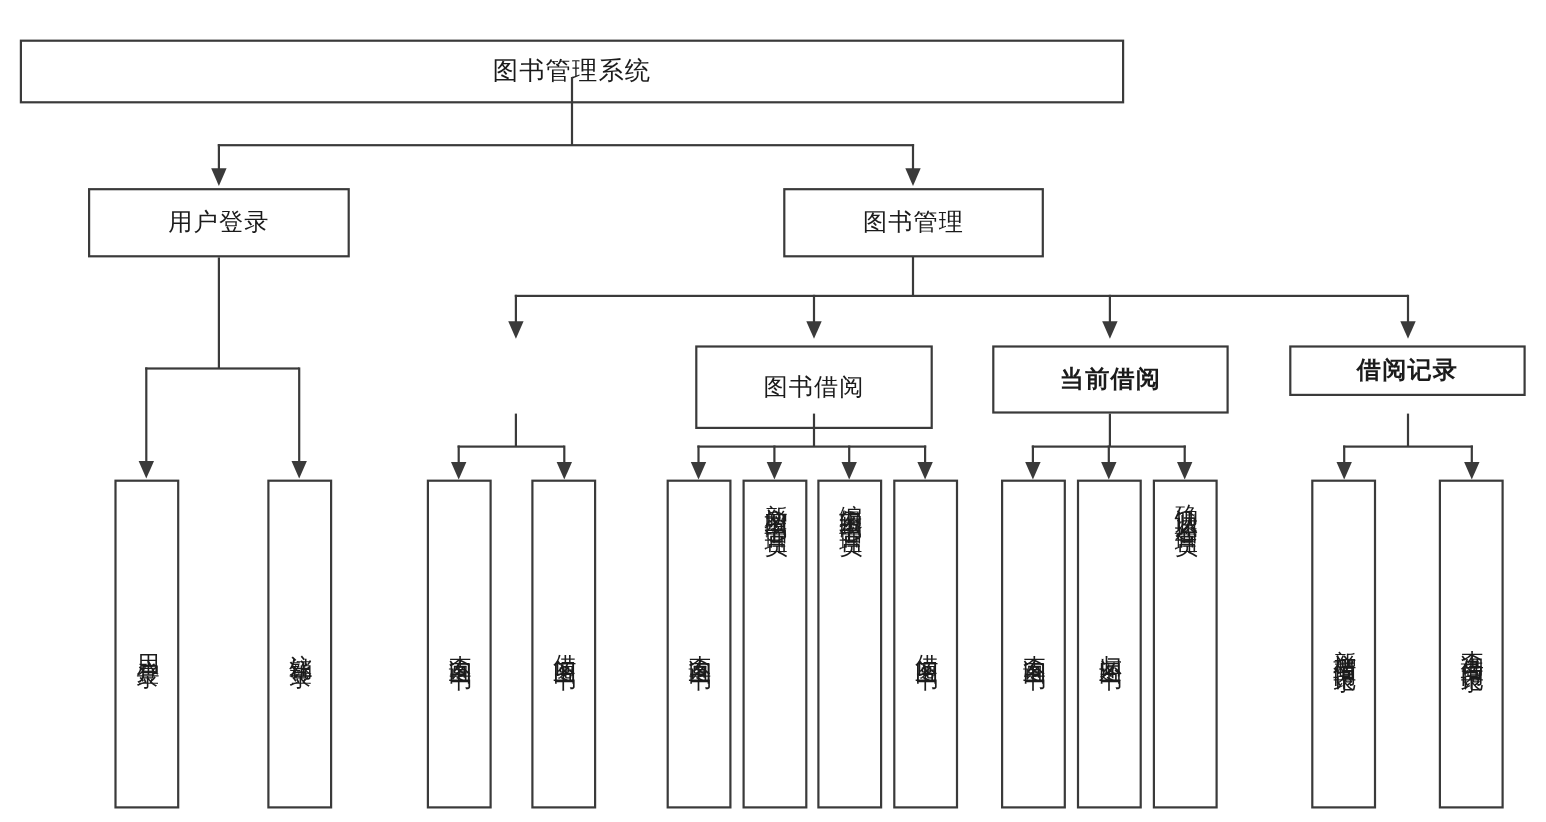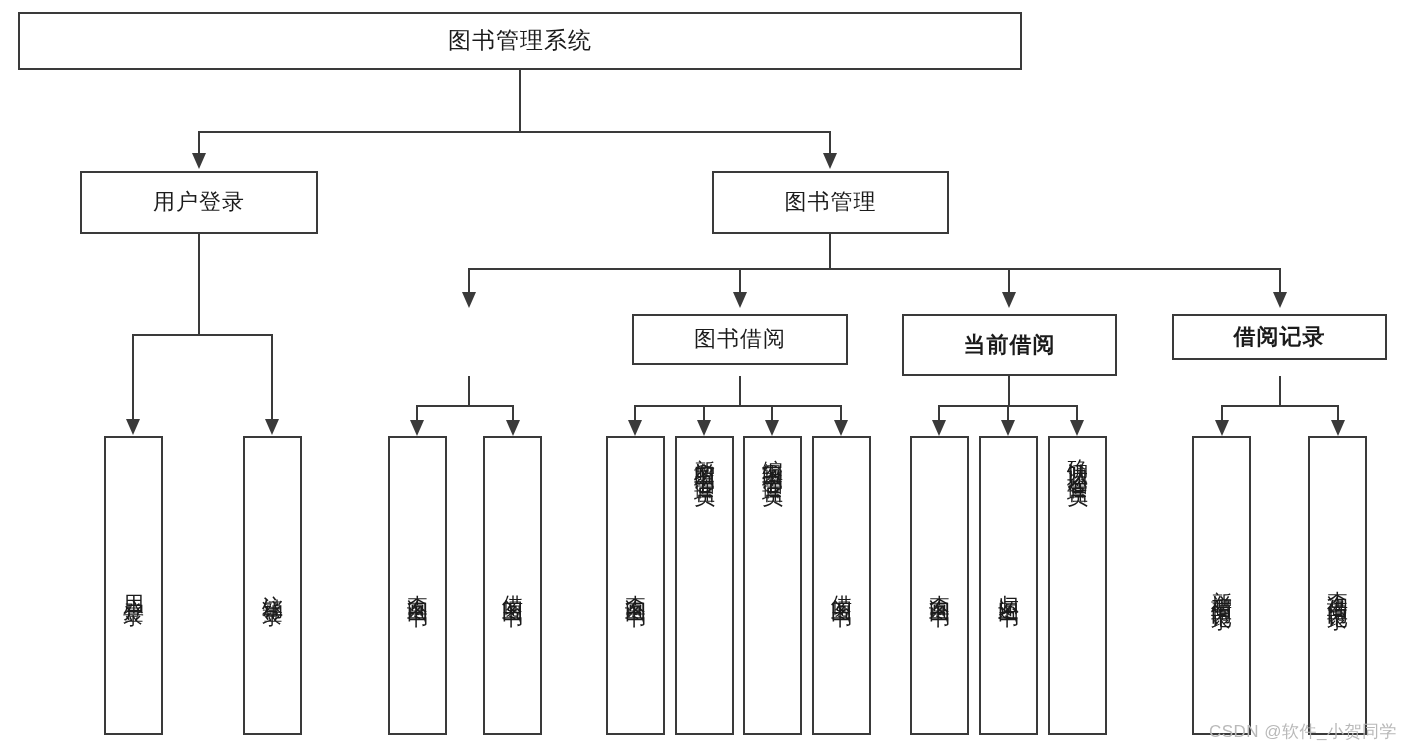--- a/index.html
+++ b/index.html
@@ -30,20 +30,21 @@
     text-align: center;
     color: #1b1b1b;
   }
   .node.h-node {
     font-size: 22px;
     letter-spacing: 1px;
     line-height: 1.2;
   }
   .node.root {
     font-size: 23px;
+    margin-top: 24px;
   }
   
   .node.v-node {
     font-size: 21px;
     align-items: flex-start;
     justify-content: center;
     padding-top: 4px;
   }
   .v-node .vtext {
     writing-mode: vertical-rl;
@@ -125,21 +126,21 @@
   <div class="vline" style="left:739px; top:268px; height:25px;"></div>
   <div class="arrow" style="left:733px; top:292px;"></div>
 
   <div class="vline" style="left:1008px; top:268px; height:25px;"></div>
   <div class="arrow" style="left:1002px; top:292px;"></div>
 
   <div class="vline" style="left:1279px; top:268px; height:25px;"></div>
   <div class="arrow" style="left:1273px; top:292px;"></div>
 
 
-  <div class="node h-node" style="left:632px; top:314px; width:216px; height:51px;">
+  <div class="node h-node" style="left:632px; top:314px; width:216px; height:76px;">
     <span>图书借阅</span>
   </div>
 
   <div class="node h-node" style="left:902px; top:314px; width:215px; height:62px;font-weight:bold;">
     <span>当前借阅</span>
   </div>
 
   <div class="node h-node" style="left:1172px; top:314px; width:215px; height:46px;font-weight:bold;">
     <span>借阅记录</span>
   </div>
@@ -215,15 +216,14 @@
     <span class="vtext">确认归还（管理员）</span>
   </div>
 
   <div class="node v-node mid" style="left:1192px; top:436px; width:59px; height:299px;">
     <span class="vtext">新增借阅记录</span>
   </div>
   <div class="node v-node mid" style="left:1308px; top:436px; width:59px; height:299px;">
     <span class="vtext">查询借阅记录</span>
   </div>
 
-  <div id="watermark">CSDN @软件_小贺同学</div>
 
 </div>
 
 </body></html>

